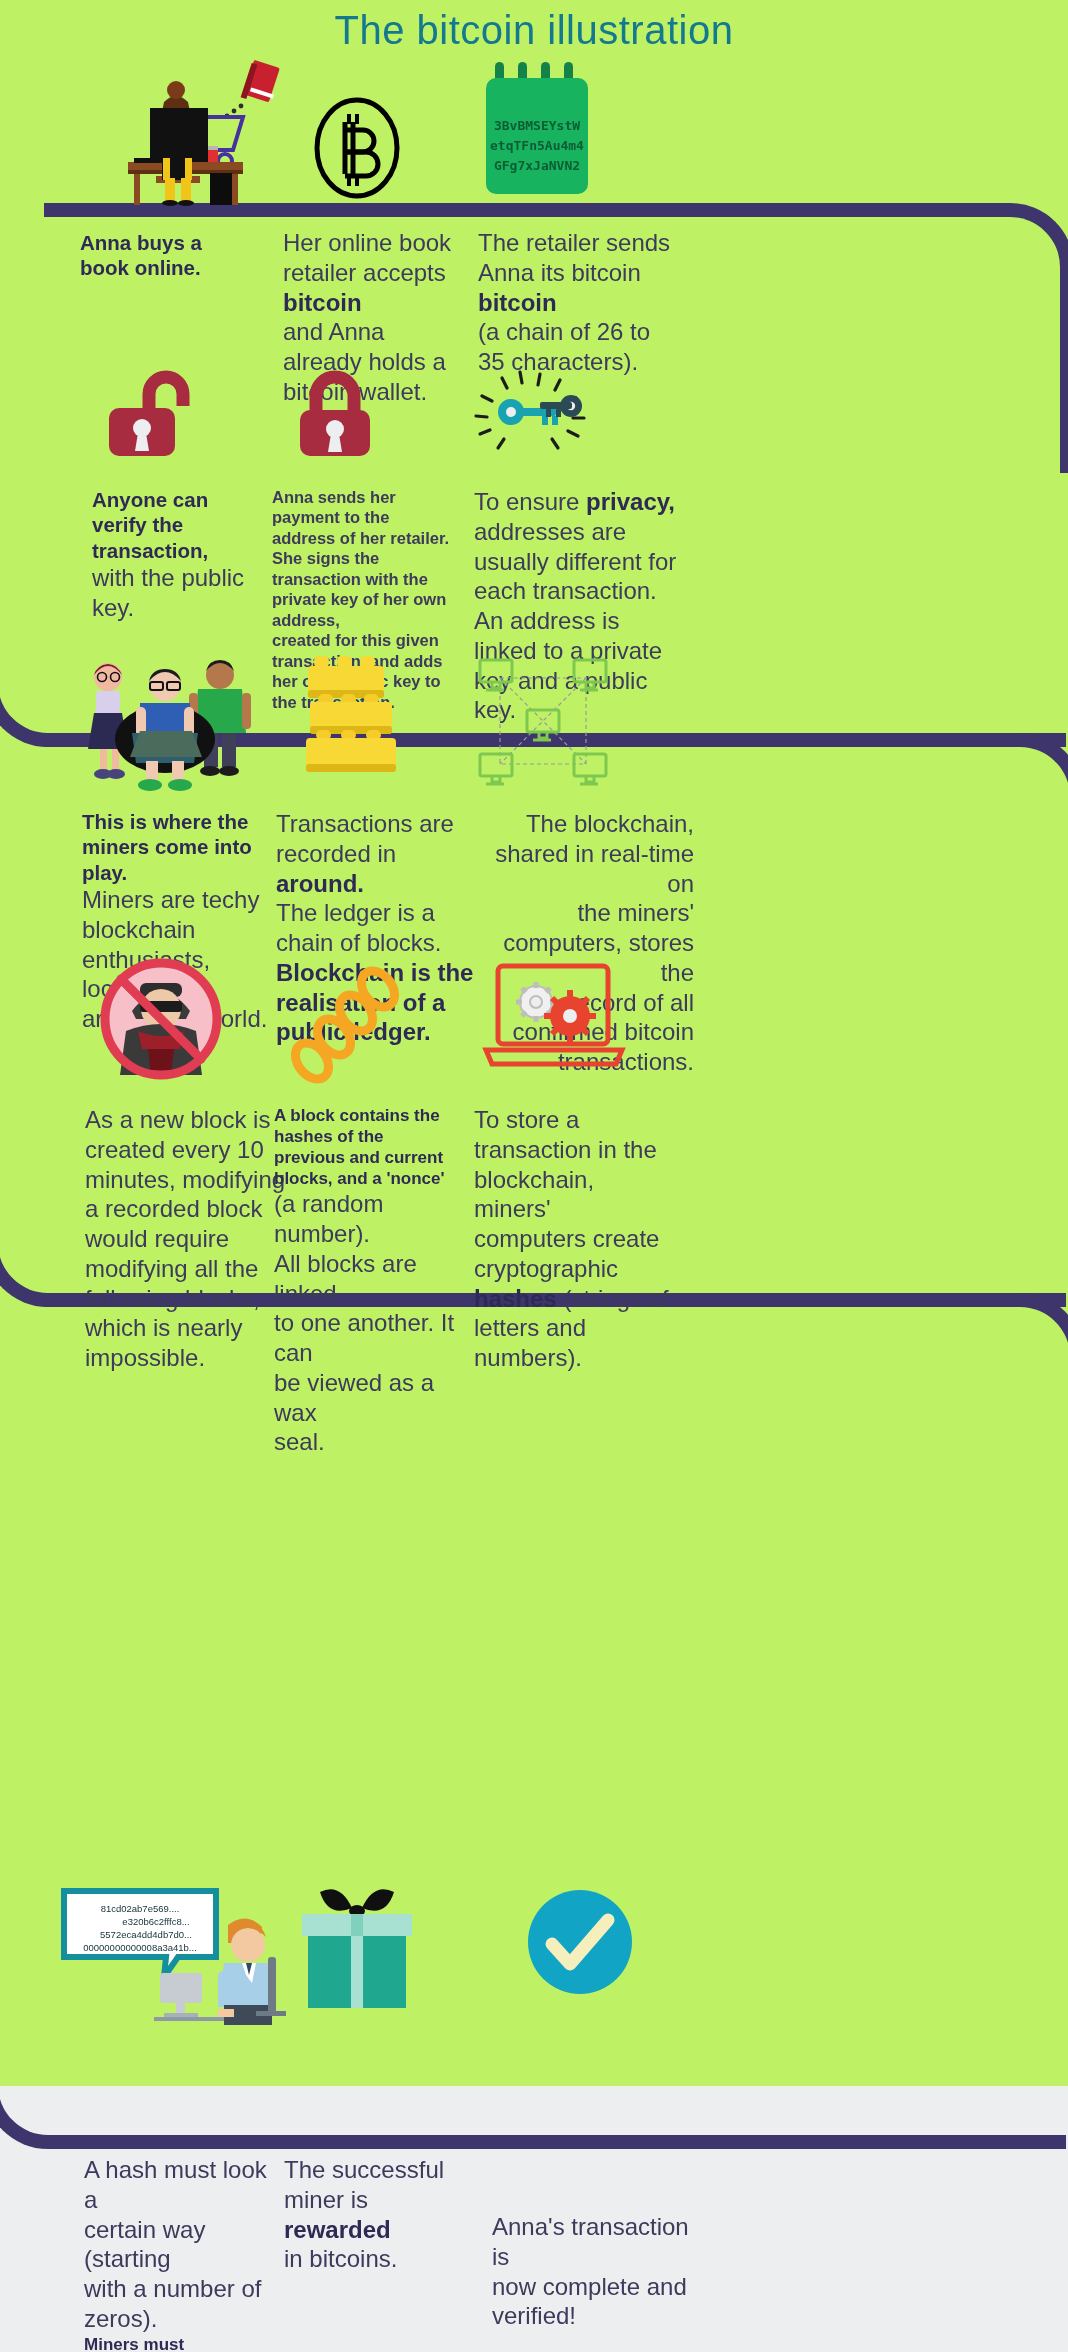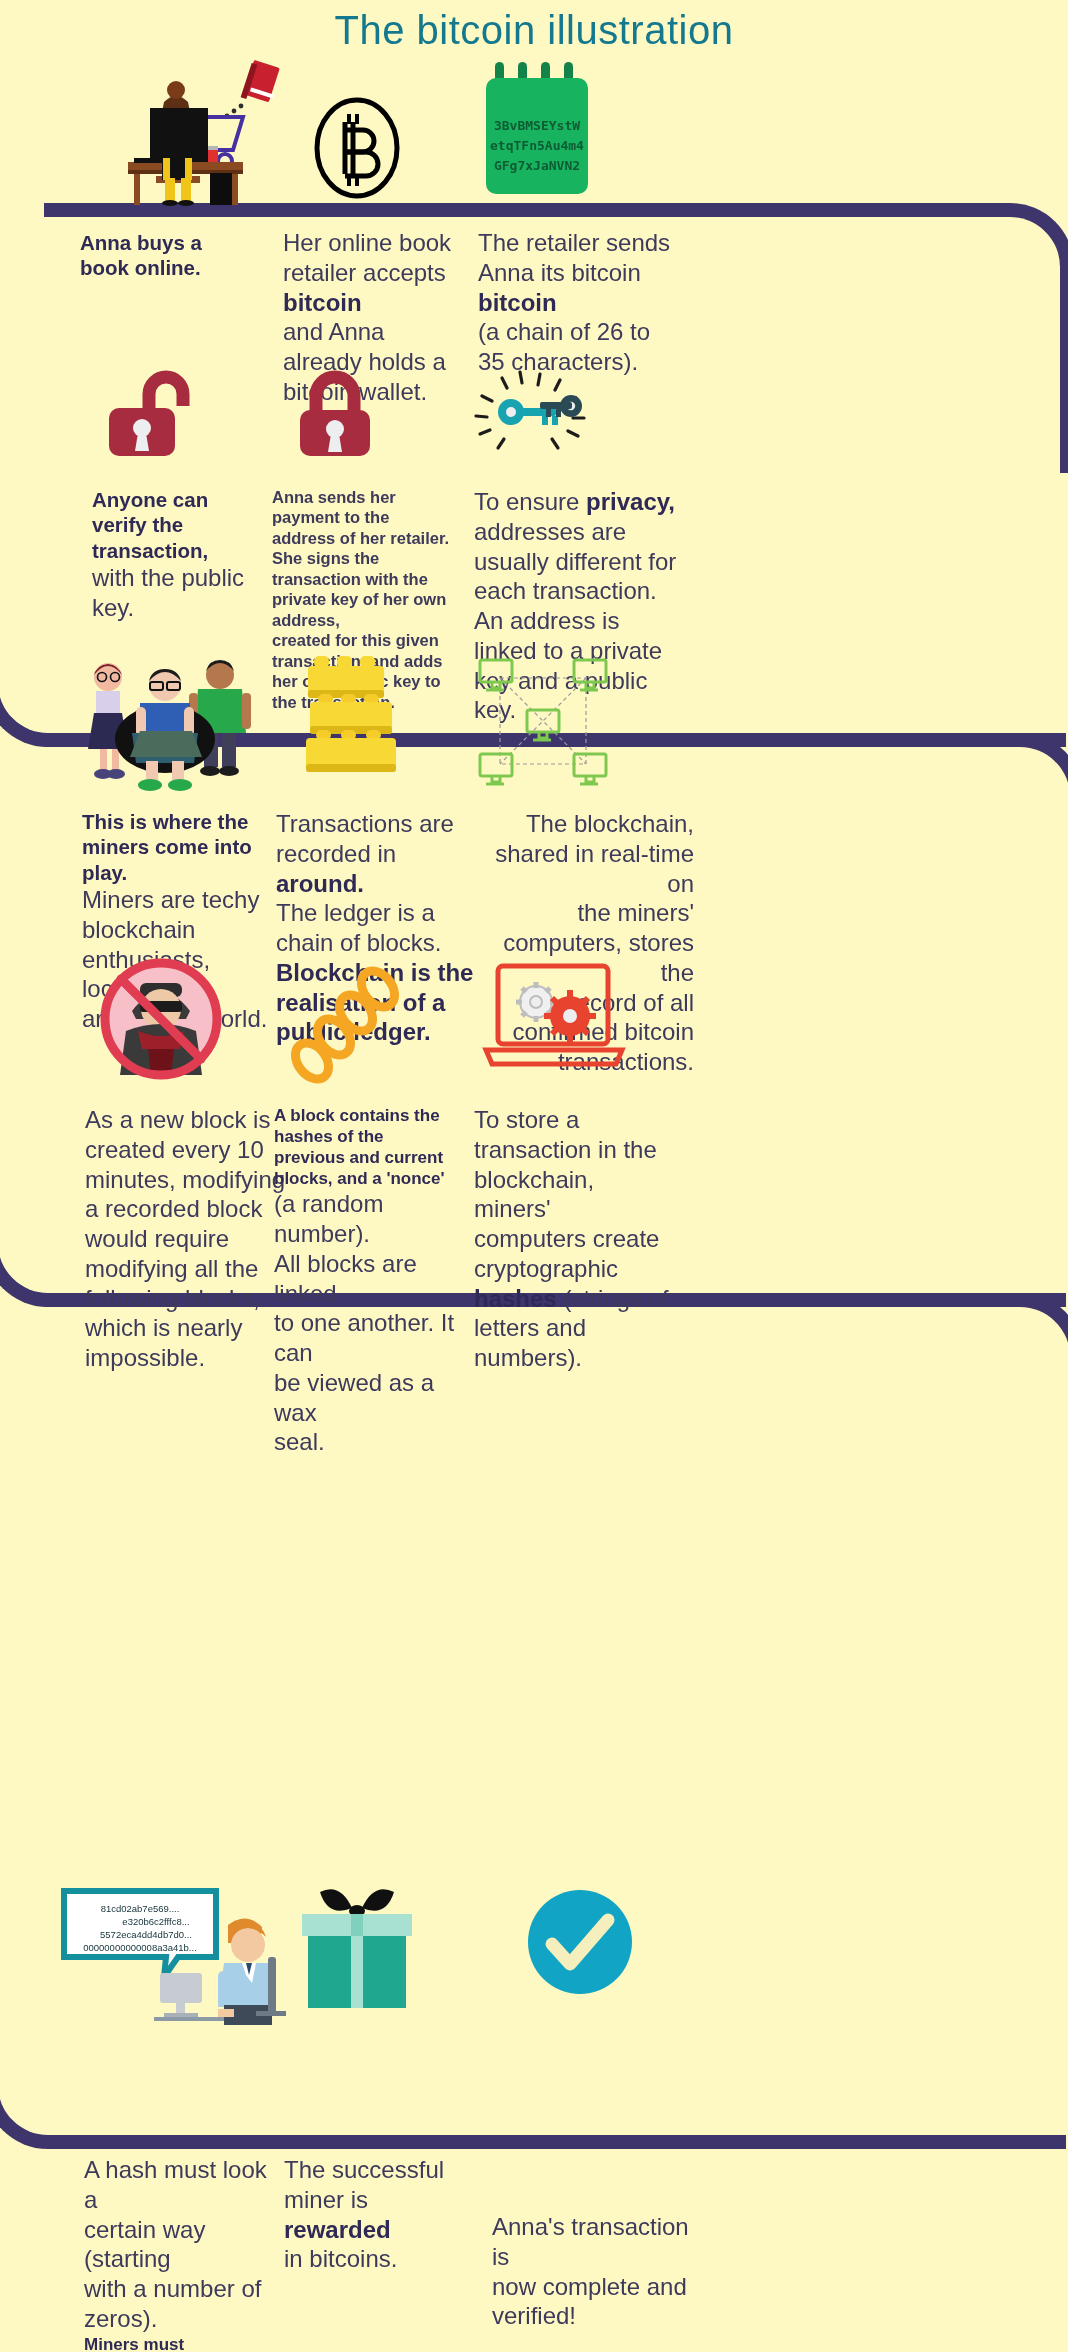--- a/index.html
+++ b/index.html
@@ -6,22 +6,22 @@
   html, body {
     width: 1068px;
     height: 2352px;
     background: #edeef0;
     font-family: "Liberation Sans", sans-serif;
     overflow: hidden;
   }
   #page {
     position: relative;
     width: 1068px;
-    height: 2352px;
-    background: #fef9c3;
+    height: 2086px;
+    background: #bef264;
   }
 
   
   .title {
     position: absolute;
     left: 0; top: 8px;
     width: 1068px;
     text-align: center;
     font-size: 40px;
     color: #14798f;

